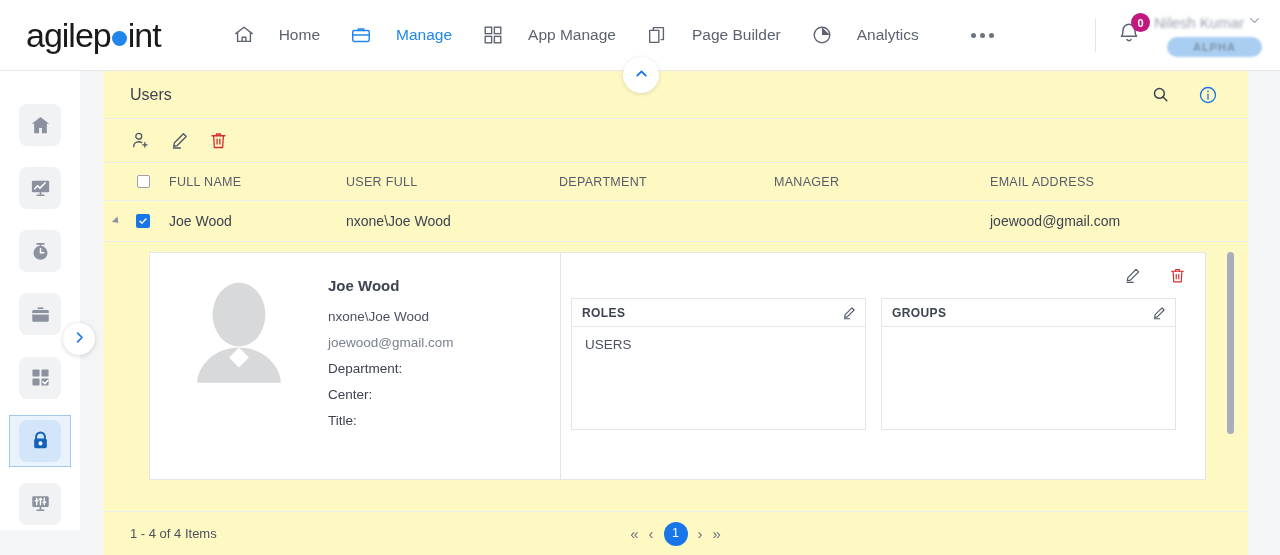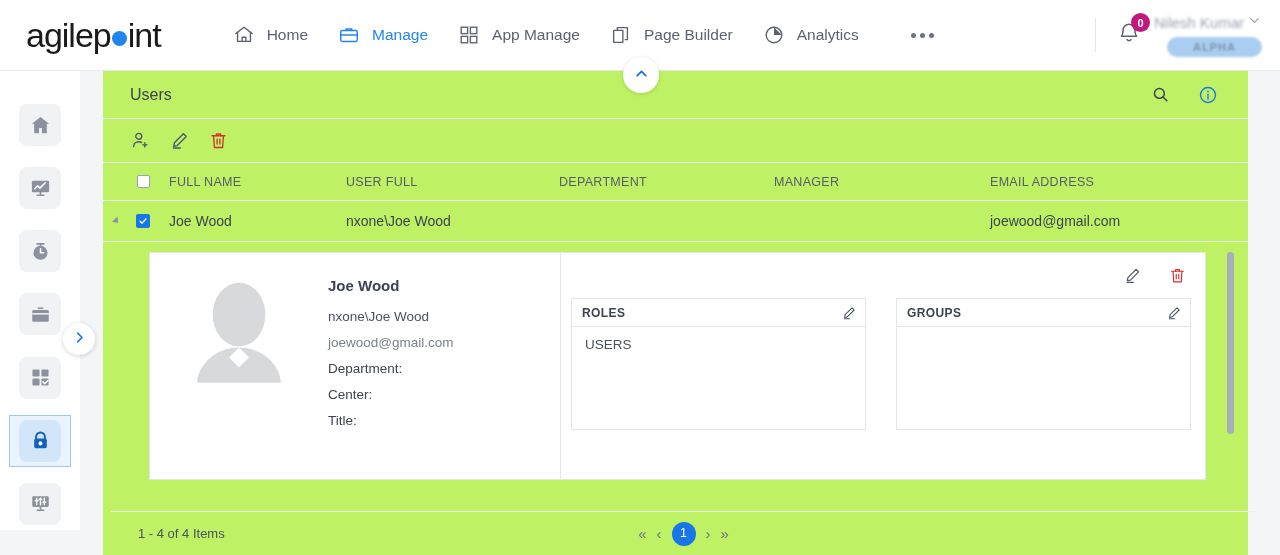--- a/index.html
+++ b/index.html
@@ -30,21 +30,21 @@
     background: #2186eb;
     margin: 0 1px;
     position: relative; top: -1px;
   }
   .nav-items {
     display: flex; align-items: center;
     margin-left: 70px;
     gap: 26px;
   }
   .nav-item {
-    display: flex; align-items: center; gap: 12px;
+    display: flex; align-items: center; gap: 24px;
     font-size: 15.5px; color: #5c6270;
     cursor: pointer;
     padding: 4px 2px;
   }
   .nav-item.active { color: #2186eb; }
   .nav-item .ico { display: flex; align-items: center; }
   .nav-dots {
     margin-left: 24px;
     display: flex; gap: 4px; align-items: center; cursor: pointer;
   }
@@ -120,21 +120,21 @@
     background: #fff;
     box-shadow: 0 1px 5px rgba(0,0,0,.17);
     display: flex; align-items: center; justify-content: center;
     cursor: pointer; z-index: 20;
   }
 
   
   .main-card {
     position: absolute; left: 103px; top: 0;
     width: 1145px; height: 484px;
-    background: #bef264;
+    background: #fef9c3;
   }
   .card-title-bar {
     height: 48px;
     display: flex; align-items: center;
     border-bottom: 1px solid #ebedf0;
     padding: 0 30px 0 27px;
   }
   .card-title { font-size: 16px; color: #3d4351; }
   .title-actions { margin-left: auto; display: flex; align-items: center; gap: 28px; }
   .title-actions .act { cursor: pointer; display: flex; }
@@ -210,21 +210,21 @@
   .p-line { font-size: 13.5px; color: #4b5161; margin-bottom: 11px; }
   .p-line.strong { font-weight: 400; color: #3d4351; }
   .p-line.muted { color: #7b8191; }
 
   .rg-pane { flex: 1; position: relative; padding: 10px 12px 0 10px; }
   .rg-actions {
     display: flex; justify-content: flex-end; gap: 26px;
     padding-right: 6px; height: 24px; align-items: center;
   }
   .rg-actions .act { cursor: pointer; display: flex; }
-  .rg-cols { display: flex; gap: 30px; margin-top: 11px; }
+  .rg-cols { display: flex; gap: 15px; margin-top: 11px; }
   .rg-col { width: 295px; border: 1px solid #e3e5e9; height: 132px; background: #fff; }
   .rg-col-head {
     height: 28px; display: flex; align-items: center;
     padding: 0 8px 0 10px;
     border-bottom: 1px solid #e3e5e9;
     font-size: 12px; font-weight: 700; color: #3d4351; letter-spacing: .4px;
   }
   .rg-col-head .act { margin-left: auto; cursor: pointer; display: flex; }
   .rg-col-body { padding: 10px 0 0 13px; font-size: 13.5px; color: #4b5161; }
 
@@ -233,21 +233,21 @@
     width: 7px; height: 240px;
   }
   .scroll-thumb {
     position: absolute; top: 8px; left: 0;
     width: 7px; height: 182px; border-radius: 4px;
     background: #a7aebc; cursor: pointer;
   }
 
   
   .footer {
-    position: absolute; bottom: 0; left: 8px;
+    position: absolute; bottom: 0; left: 0;
     width: 1145px; height: 44px;
     display: flex; align-items: center;
     padding: 0 30px 0 27px;
     border-top: 1px solid #ebedf0;
   }
   .items-count { font-size: 13px; color: #4b5161; }
   .pager {
     position: absolute; left: 0; right: 0;
     display: flex; justify-content: center; align-items: center; gap: 10px;
     pointer-events: none;

